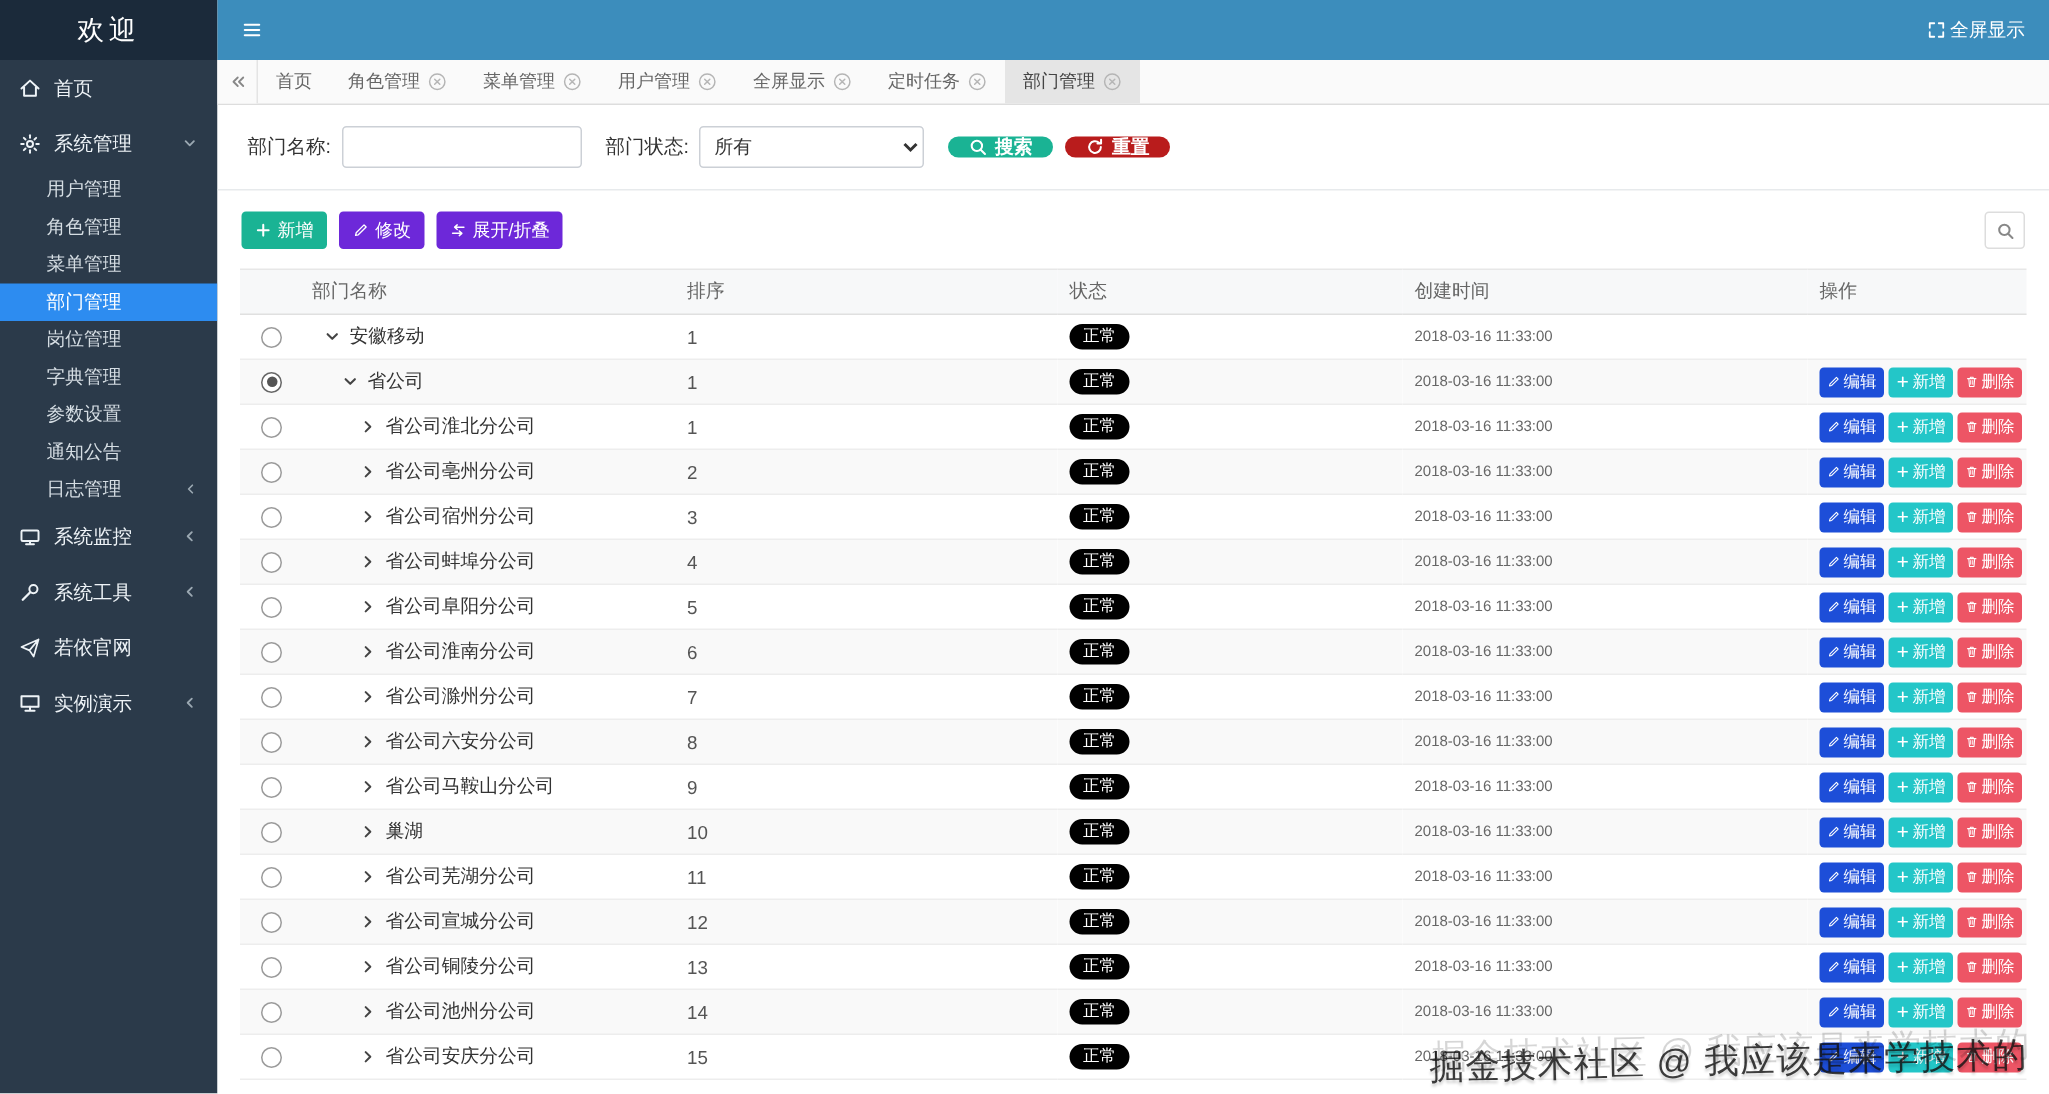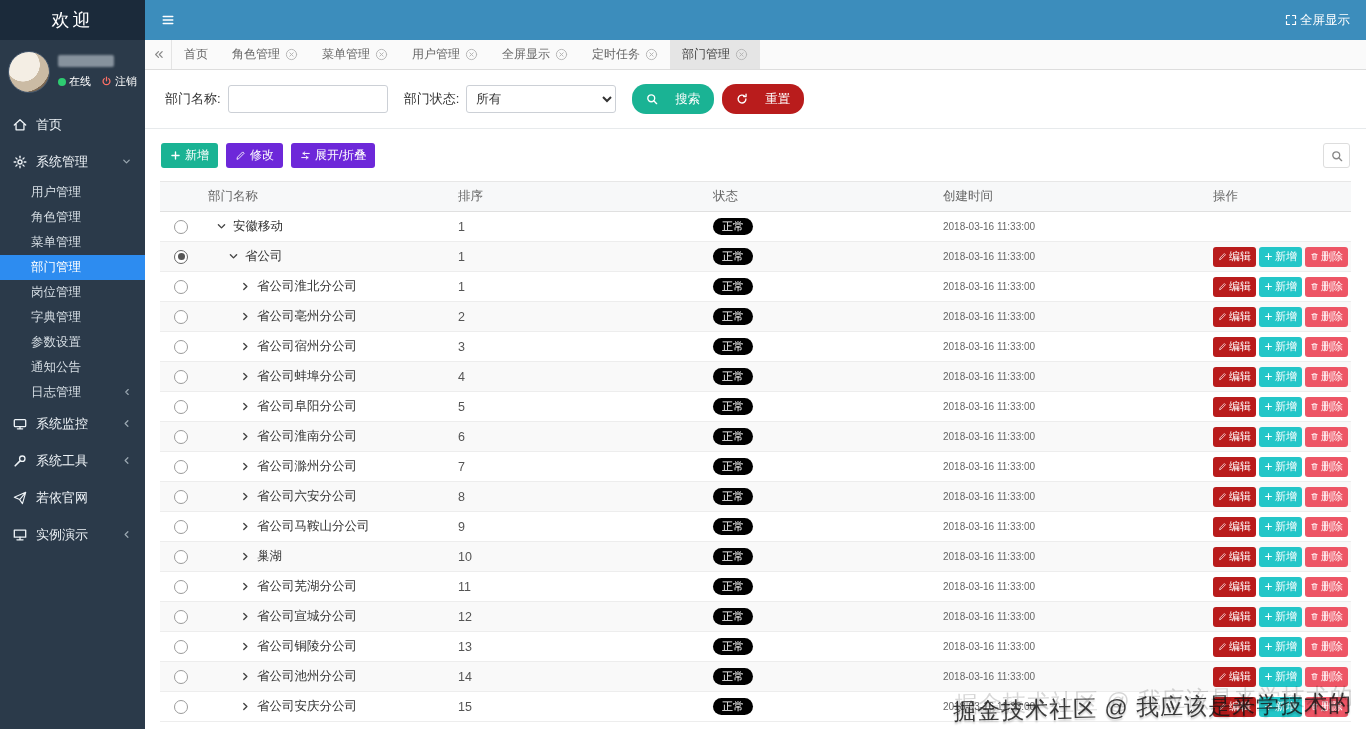--- a/index.html
+++ b/index.html
@@ -37,21 +37,21 @@
   .tab-scroll .icn { width: 13px; height: 13px; }
   .tabs { display: flex; }
   .tab { display: flex; align-items: center; gap: 5px; padding: 0 12px; font-size: 12px; color: #666; cursor: pointer; white-space: nowrap; }
   .tab.active { background: #e5e5e5; color: #444; }
   .tab .close { width: 13px; height: 13px; color: #b5b5b5; }
 
   .filter-row { display: flex; align-items: center; padding: 14px 20px; border-bottom: 1px solid #e7eaec; font-size: 13px; color: #333; }
   .filter-row label { margin-right: 7px; }
   .text-input { width: 160px; height: 28px; border: 1px solid #ccd0d6; border-radius: 3px; padding: 0 8px; font-size: 12.5px; margin-right: 16px; font-family: inherit; }
   .status-select { width: 150px; height: 28px; border: 1px solid #ccd0d6; border-radius: 3px; font-size: 12.5px; padding: 0 5px; color: #333; background: #fff; margin-right: 16px; font-family: inherit; }
-  .btn { height: 30px; border: none; border-radius: 14px; color: #fff; font-size: 12.5px; padding: 0 14px; display: flex; align-items: center; gap: 17px; cursor: pointer; margin-right: 8px; font-family: inherit; }
+  .btn { height: 14px; border: none; border-radius: 14px; color: #fff; font-size: 12.5px; padding: 0 14px; display: flex; align-items: center; gap: 5px; cursor: pointer; margin-right: 8px; font-family: inherit; font-weight: bold; }
   .btn .icn { width: 12px; height: 12px; }
   .btn.search { background: #1ab394; }
   .btn.reset { background: #b91c1c; }
 
   .toolbar { display: flex; align-items: center; gap: 8px; margin: 14px 16px 0; }
   .tbtn { height: 25px; border: none; border-radius: 3px; color: #fff; font-size: 12px; padding: 0 9px; display: flex; align-items: center; gap: 4px; cursor: pointer; font-family: inherit; }
   .tbtn .icn { width: 11px; height: 11px; }
   .tbtn.add { background: #1ab394; }
   .tbtn.edit, .tbtn.toggle { background: #6d28d9; }
   .tbtn-search { margin-left: auto; width: 27px; height: 25px; background: #fff; border: 1px solid #ddd; border-radius: 3px; color: #888; cursor: pointer; display: flex; align-items: center; justify-content: center; }
@@ -72,21 +72,21 @@
   .grid td.col-time { color: #666; font-size: 10px; }
   .radio { width: 14px; height: 14px; border: 1px solid #9b9b9b; border-radius: 50%; display: inline-block; background: #fff; position: relative; vertical-align: middle; cursor: pointer; }
   .radio.checked { border-color: #666; }
   .radio.checked::after { content: ""; position: absolute; inset: 2.5px; border-radius: 50%; background: #555; }
   .name-wrap { display: inline-flex; align-items: center; gap: 6px; }
   .caret-btn { display: inline-flex; cursor: pointer; }
   .caret { width: 11px; height: 11px; color: #444; }
   .badge { background: #000000; color: #fff; font-size: 11px; padding: 3px 9px; border-radius: 10px; display: inline-block; line-height: 1; }
   .abtn { height: 20px; border: none; border-radius: 3px; color: #fff; font-size: 11px; padding: 0 5px; display: inline-flex; align-items: center; gap: 2px; cursor: pointer; margin-right: 3px; vertical-align: middle; font-family: inherit; }
   .abtn .icn { width: 9px; height: 9px; }
-  .abtn.edit { background: #b91c1c; }
+  .abtn.edit { background: #1d4ed8; }
   .abtn.add { background: #23c6c8; }
   .abtn.del { background: #ed5565; }
 
   .watermark { position: absolute; right: 14px; bottom: 6px; font-size: 23px; color: rgba(20,20,20,.82); transform: rotate(-1.2deg); text-shadow: 2px -7px 0 rgba(0,0,0,.16), 0 2px 2px rgba(0,0,0,.2); letter-spacing: 1px; pointer-events: none; z-index: 9; white-space: nowrap; }
 </style>
 </head>
 <body>
 
 <div class="app">
 
@@ -105,37 +105,20 @@
       <button class="fullscreen">
           <svg class="icn " viewBox="0 0 16 16" aria-hidden="true">
             <path d="M2 6 V2 H6 M10 2 H14 V6 M14 10 V14 H10 M6 14 H2 V10" fill="none" stroke="currentColor" stroke-linecap="round" stroke-linejoin="round" stroke-width="1.6"></path>
           </svg>
         <span>全屏显示</span>
       </button>
     </div>
   </header>
 
   <aside class="sidebar">
-    <div class="user-panel">
-      <div class="avatar"></div>
-      <div class="user-info">
-        <div class="censor"></div>
-        <div class="user-status-row">
-          <span class="dot"></span>
-          <span>在线</span>
-          <span class="logout">
-              <svg class="icn " viewBox="0 0 16 16" aria-hidden="true">
-                <path d="M8 1.5 V7" fill="none" stroke="currentColor" stroke-linecap="round" stroke-linejoin="round" stroke-width="1.8"></path>
-                <path d="M4.8 3.8 a5 5 0 1 0 6.4 0" fill="none" stroke="currentColor" stroke-linecap="round" stroke-linejoin="round" stroke-width="1.8"></path>
-              </svg>
-            <span>注销</span>
-          </span>
-        </div>
-      </div>
-    </div>
     <nav>
         <div class="nav-item">
           <svg class="icn " viewBox="0 0 16 16" aria-hidden="true">
             <path d="M1.5 8 L8 2 L14.5 8 M3.5 7 V13.5 H12.5 V7" fill="none" stroke="currentColor" stroke-linecap="round" stroke-linejoin="round" stroke-width="1.5"></path>
           </svg>
           <span>首页</span>
         </div>
         <div class="nav-item">
           <svg class="icn " viewBox="0 0 16 16" aria-hidden="true">
             <circle cx="8" cy="8" r="2.3" fill="none" stroke="currentColor" stroke-linecap="round" stroke-linejoin="round" stroke-width="1.5"></circle>

